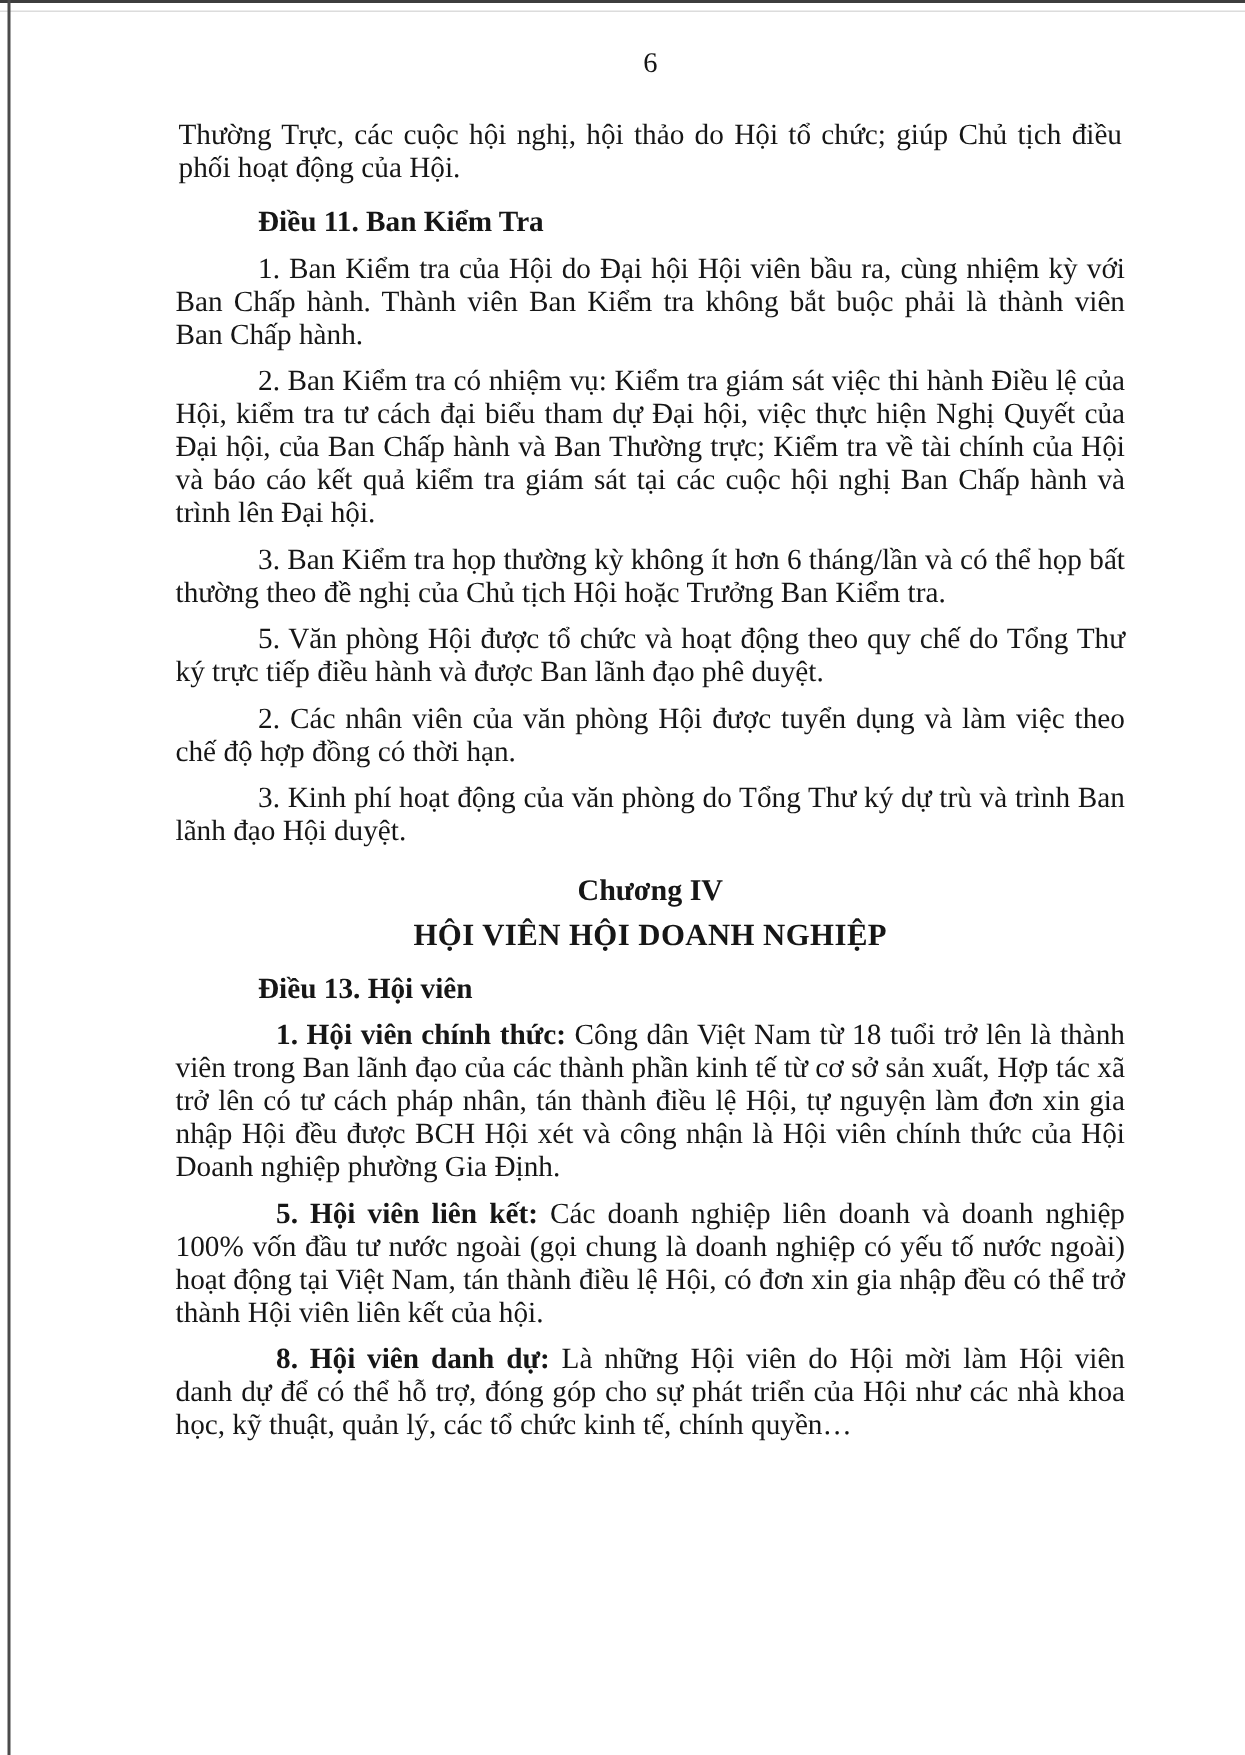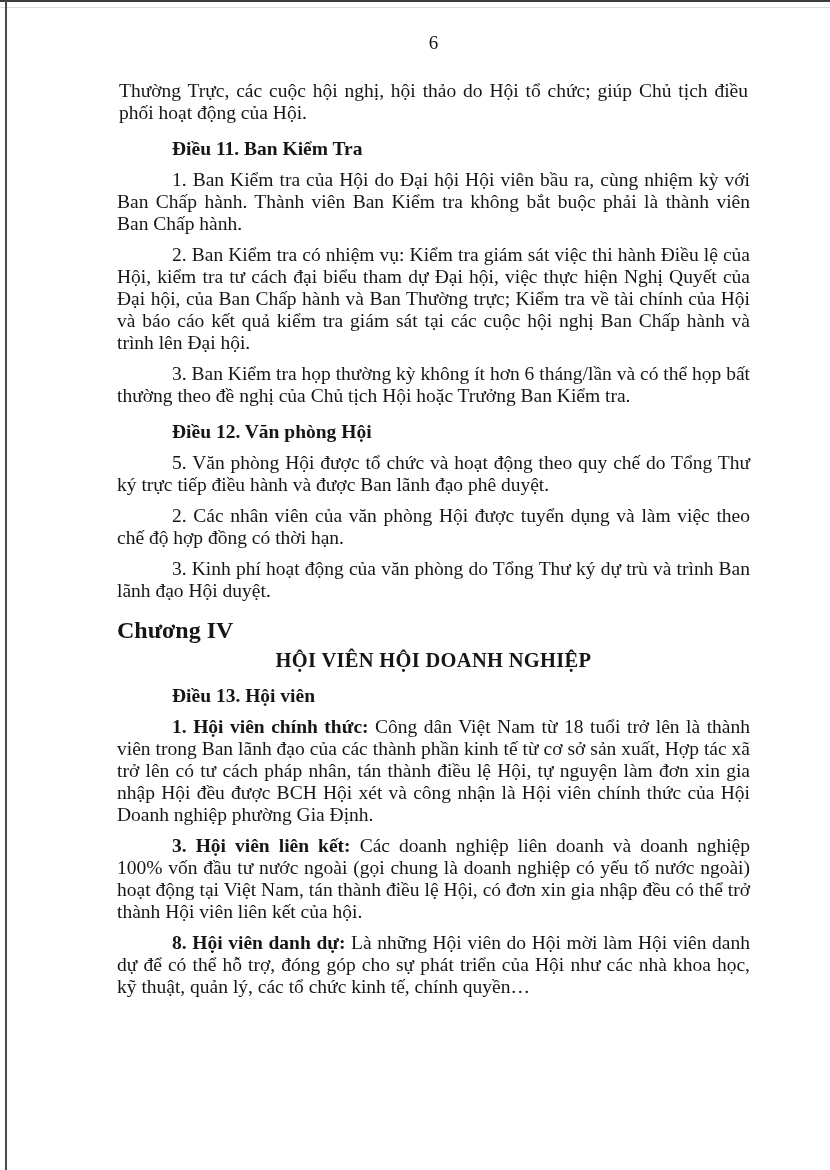--- a/index.html
+++ b/index.html
@@ -59,59 +59,60 @@
   }
   .article-heading {
     margin: 14px 0 0 0;
     text-indent: 55px;
     font-weight: 700;
     text-align: left;
   }
   .chapter-heading {
     margin: 17px 0 0 0;
     text-indent: 0;
+    text-align: center;
     font-weight: 700;
-    font-size: 24px;
+    font-size: 20px;
   }
   .chapter-title {
     margin: 8px 0 4px 0;
     text-indent: 0;
     text-align: center;
     font-weight: 700;
     font-size: 20.5px;
     letter-spacing: 0.3px;
   }
   .lead {
     font-weight: 700;
+    margin-left: 12px;
   }
 </style>
 </head>
 <body>
 
 <div class="page">
   <div class="scan-edge-top"></div>
   <div class="scan-line-top-faint"></div>
   <div class="scan-edge-left"></div>
 
   <div class="content">
     <div class="page-number">6</div>
 
     <p class="para para-continued">Thường Trực, các cuộc hội nghị, hội thảo do Hội tổ chức; giúp Chủ tịch điều phối hoạt động của Hội.</p>
 
     <p class="article-heading">Điều 11. Ban Kiểm Tra</p>
     <p class="para">1. Ban Kiểm tra của Hội do Đại hội Hội viên bầu ra, cùng nhiệm kỳ với Ban Chấp hành. Thành viên Ban Kiểm tra không bắt buộc phải là thành viên Ban Chấp hành.</p>
     <p class="para">2. Ban Kiểm tra có nhiệm vụ: Kiểm tra giám sát việc thi hành Điều lệ của Hội, kiểm tra tư cách đại biểu tham dự Đại hội, việc thực hiện Nghị Quyết của Đại hội, của Ban Chấp hành và Ban Thường trực; Kiểm tra về tài chính của Hội và báo cáo kết quả kiểm tra giám sát tại các cuộc hội nghị Ban Chấp hành và trình lên Đại hội.</p>
     <p class="para">3. Ban Kiểm tra họp thường kỳ không ít hơn 6 tháng/lần và có thể họp bất thường theo đề nghị của Chủ tịch Hội hoặc Trưởng Ban Kiểm tra.</p>
 
-    <p class="article-heading">Điều 12. Văn phòng Hội</p>
     <p class="para">5. Văn phòng Hội được tổ chức và hoạt động theo quy chế do Tổng Thư ký trực tiếp điều hành và được Ban lãnh đạo phê duyệt.</p>
     <p class="para">2. Các nhân viên của văn phòng Hội được tuyển dụng và làm việc theo chế độ hợp đồng có thời hạn.</p>
     <p class="para">3. Kinh phí hoạt động của văn phòng do Tổng Thư ký dự trù và trình Ban lãnh đạo Hội duyệt.</p>
 
     <p class="chapter-heading">Chương IV</p>
     <p class="chapter-title">HỘI VIÊN HỘI DOANH NGHIỆP</p>
 
     <p class="article-heading">Điều 13. Hội viên</p>
     <p class="para"><span class="lead">1. Hội viên chính thức:</span><span> Công dân Việt Nam từ 18 tuổi trở lên là thành viên trong Ban lãnh đạo của các thành phần kinh tế từ cơ sở sản xuất, Hợp tác xã trở lên có tư cách pháp nhân, tán thành điều lệ Hội, tự nguyện làm đơn xin gia nhập Hội đều được BCH Hội xét và công nhận là Hội viên chính thức của Hội Doanh nghiệp phường Gia Định.</span></p>
-    <p class="para"><span class="lead">3. Hội viên liên kết:</span><span> Các doanh nghiệp liên doanh và doanh nghiệp 100% vốn đầu tư nước ngoài (gọi chung là doanh nghiệp có yếu tố nước ngoài) hoạt động tại Việt Nam, tán thành điều lệ Hội, có đơn xin gia nhập đều có thể trở thành Hội viên liên kết của hội.</span></p>
+    <p class="para"><span class="lead">5. Hội viên liên kết:</span><span> Các doanh nghiệp liên doanh và doanh nghiệp 100% vốn đầu tư nước ngoài (gọi chung là doanh nghiệp có yếu tố nước ngoài) hoạt động tại Việt Nam, tán thành điều lệ Hội, có đơn xin gia nhập đều có thể trở thành Hội viên liên kết của hội.</span></p>
     <p class="para"><span class="lead">8. Hội viên danh dự:</span><span> Là những Hội viên do Hội mời làm Hội viên danh dự để có thể hỗ trợ, đóng góp cho sự phát triển của Hội như các nhà khoa học, kỹ thuật, quản lý, các tổ chức kinh tế, chính quyền…</span></p>
   </div>
 </div>
 
 </body></html>

